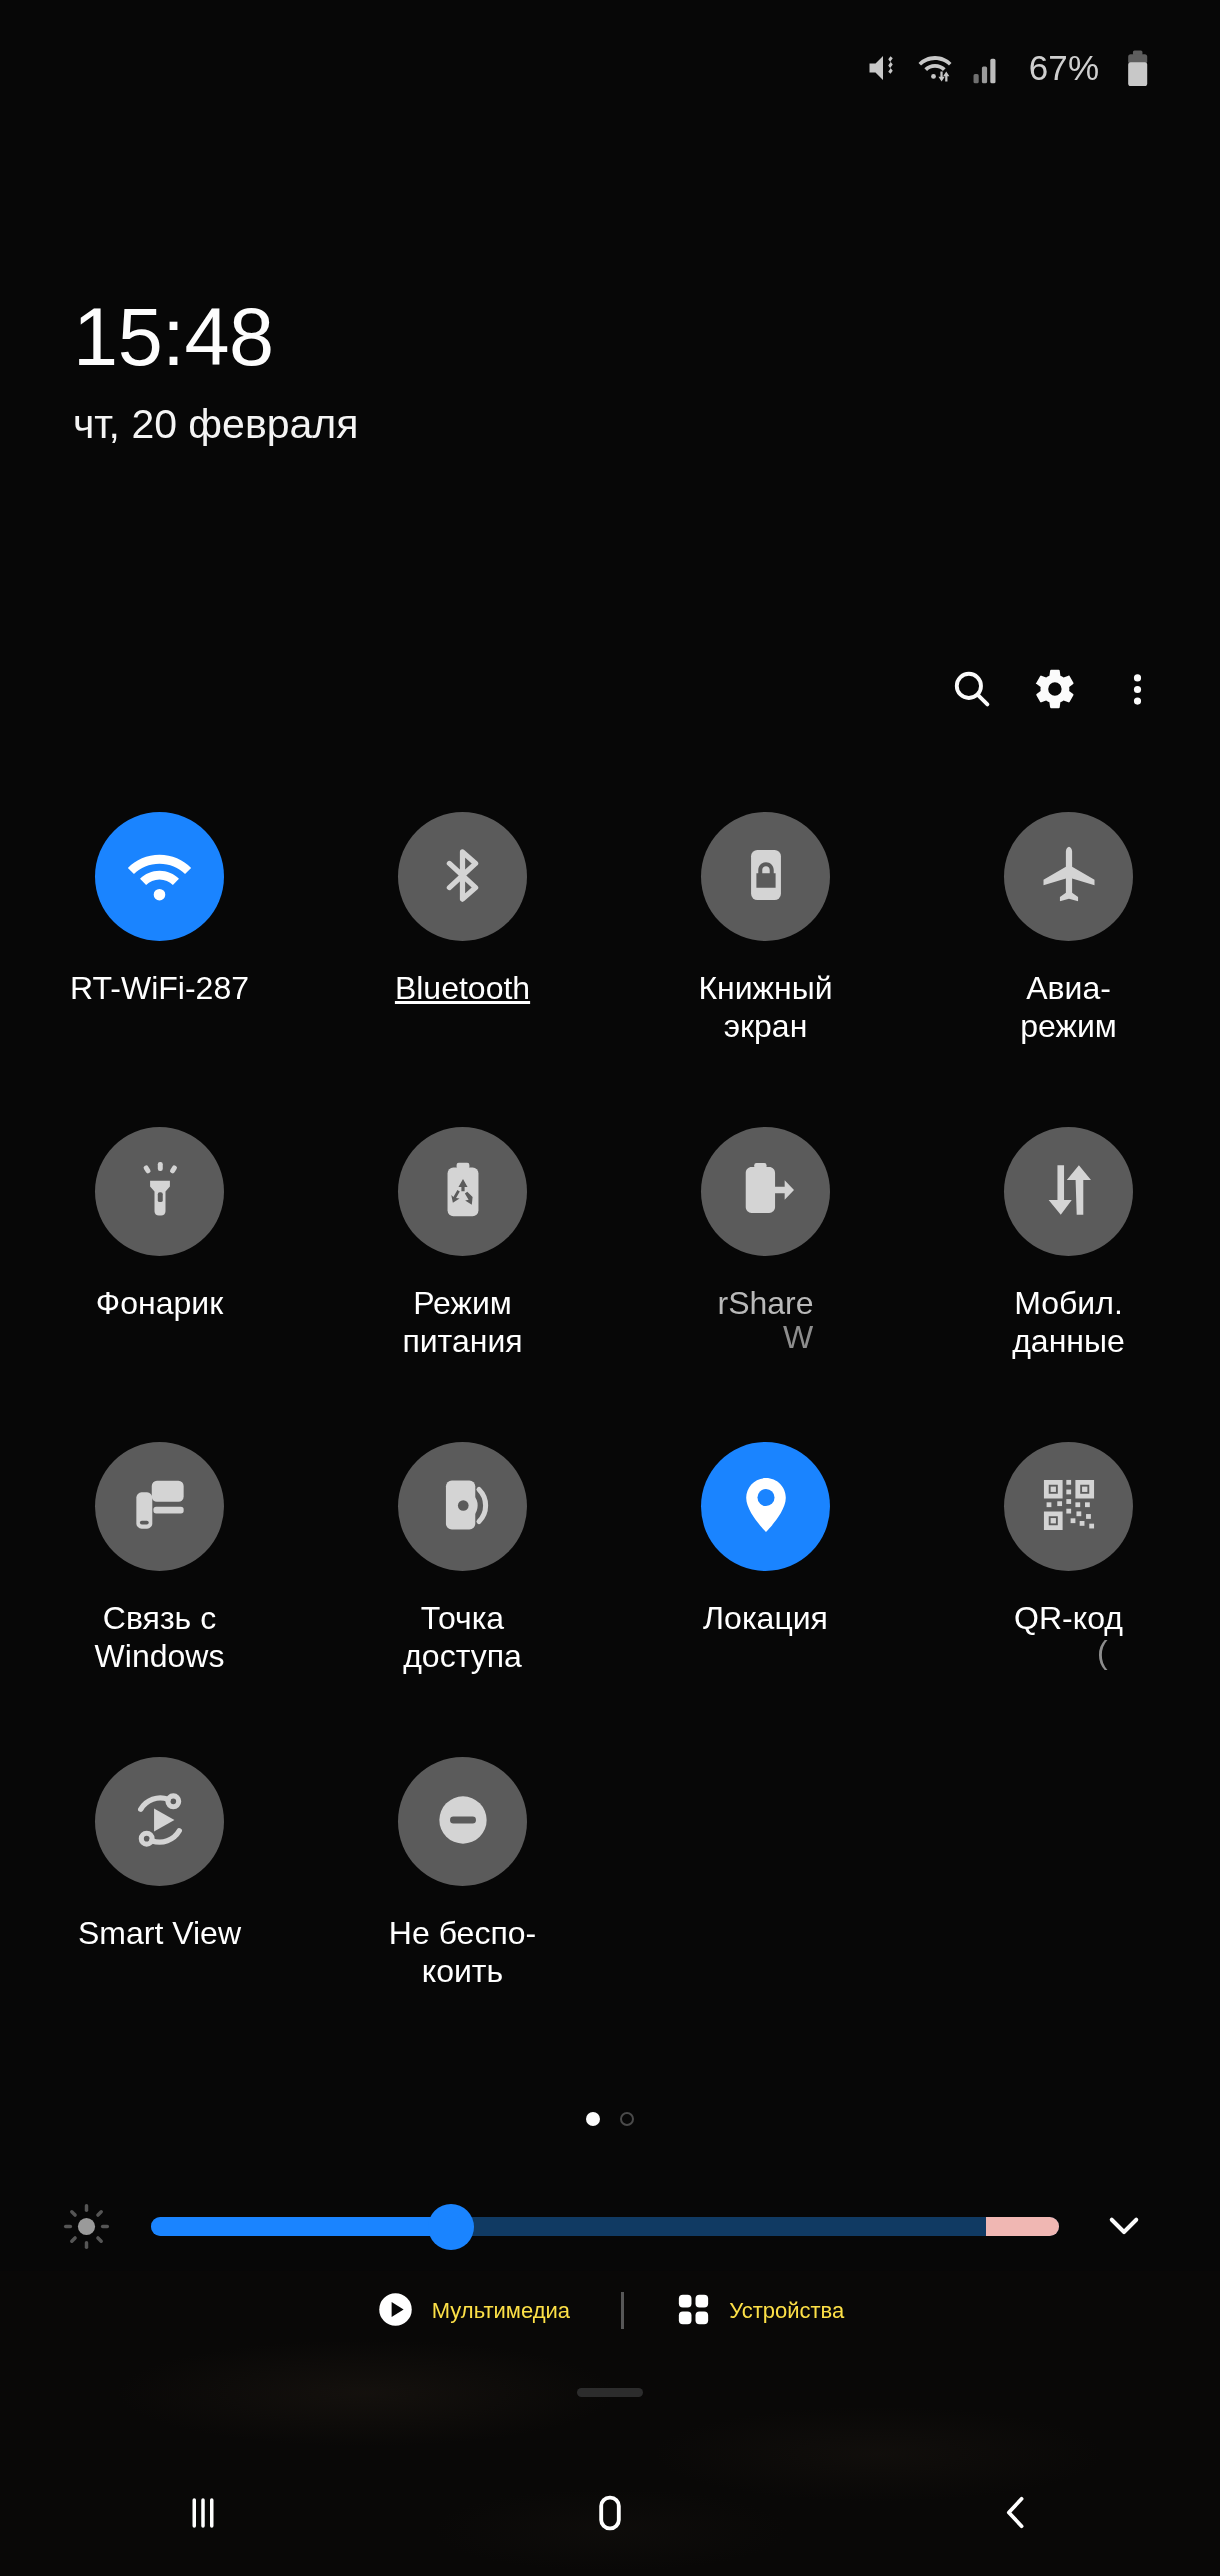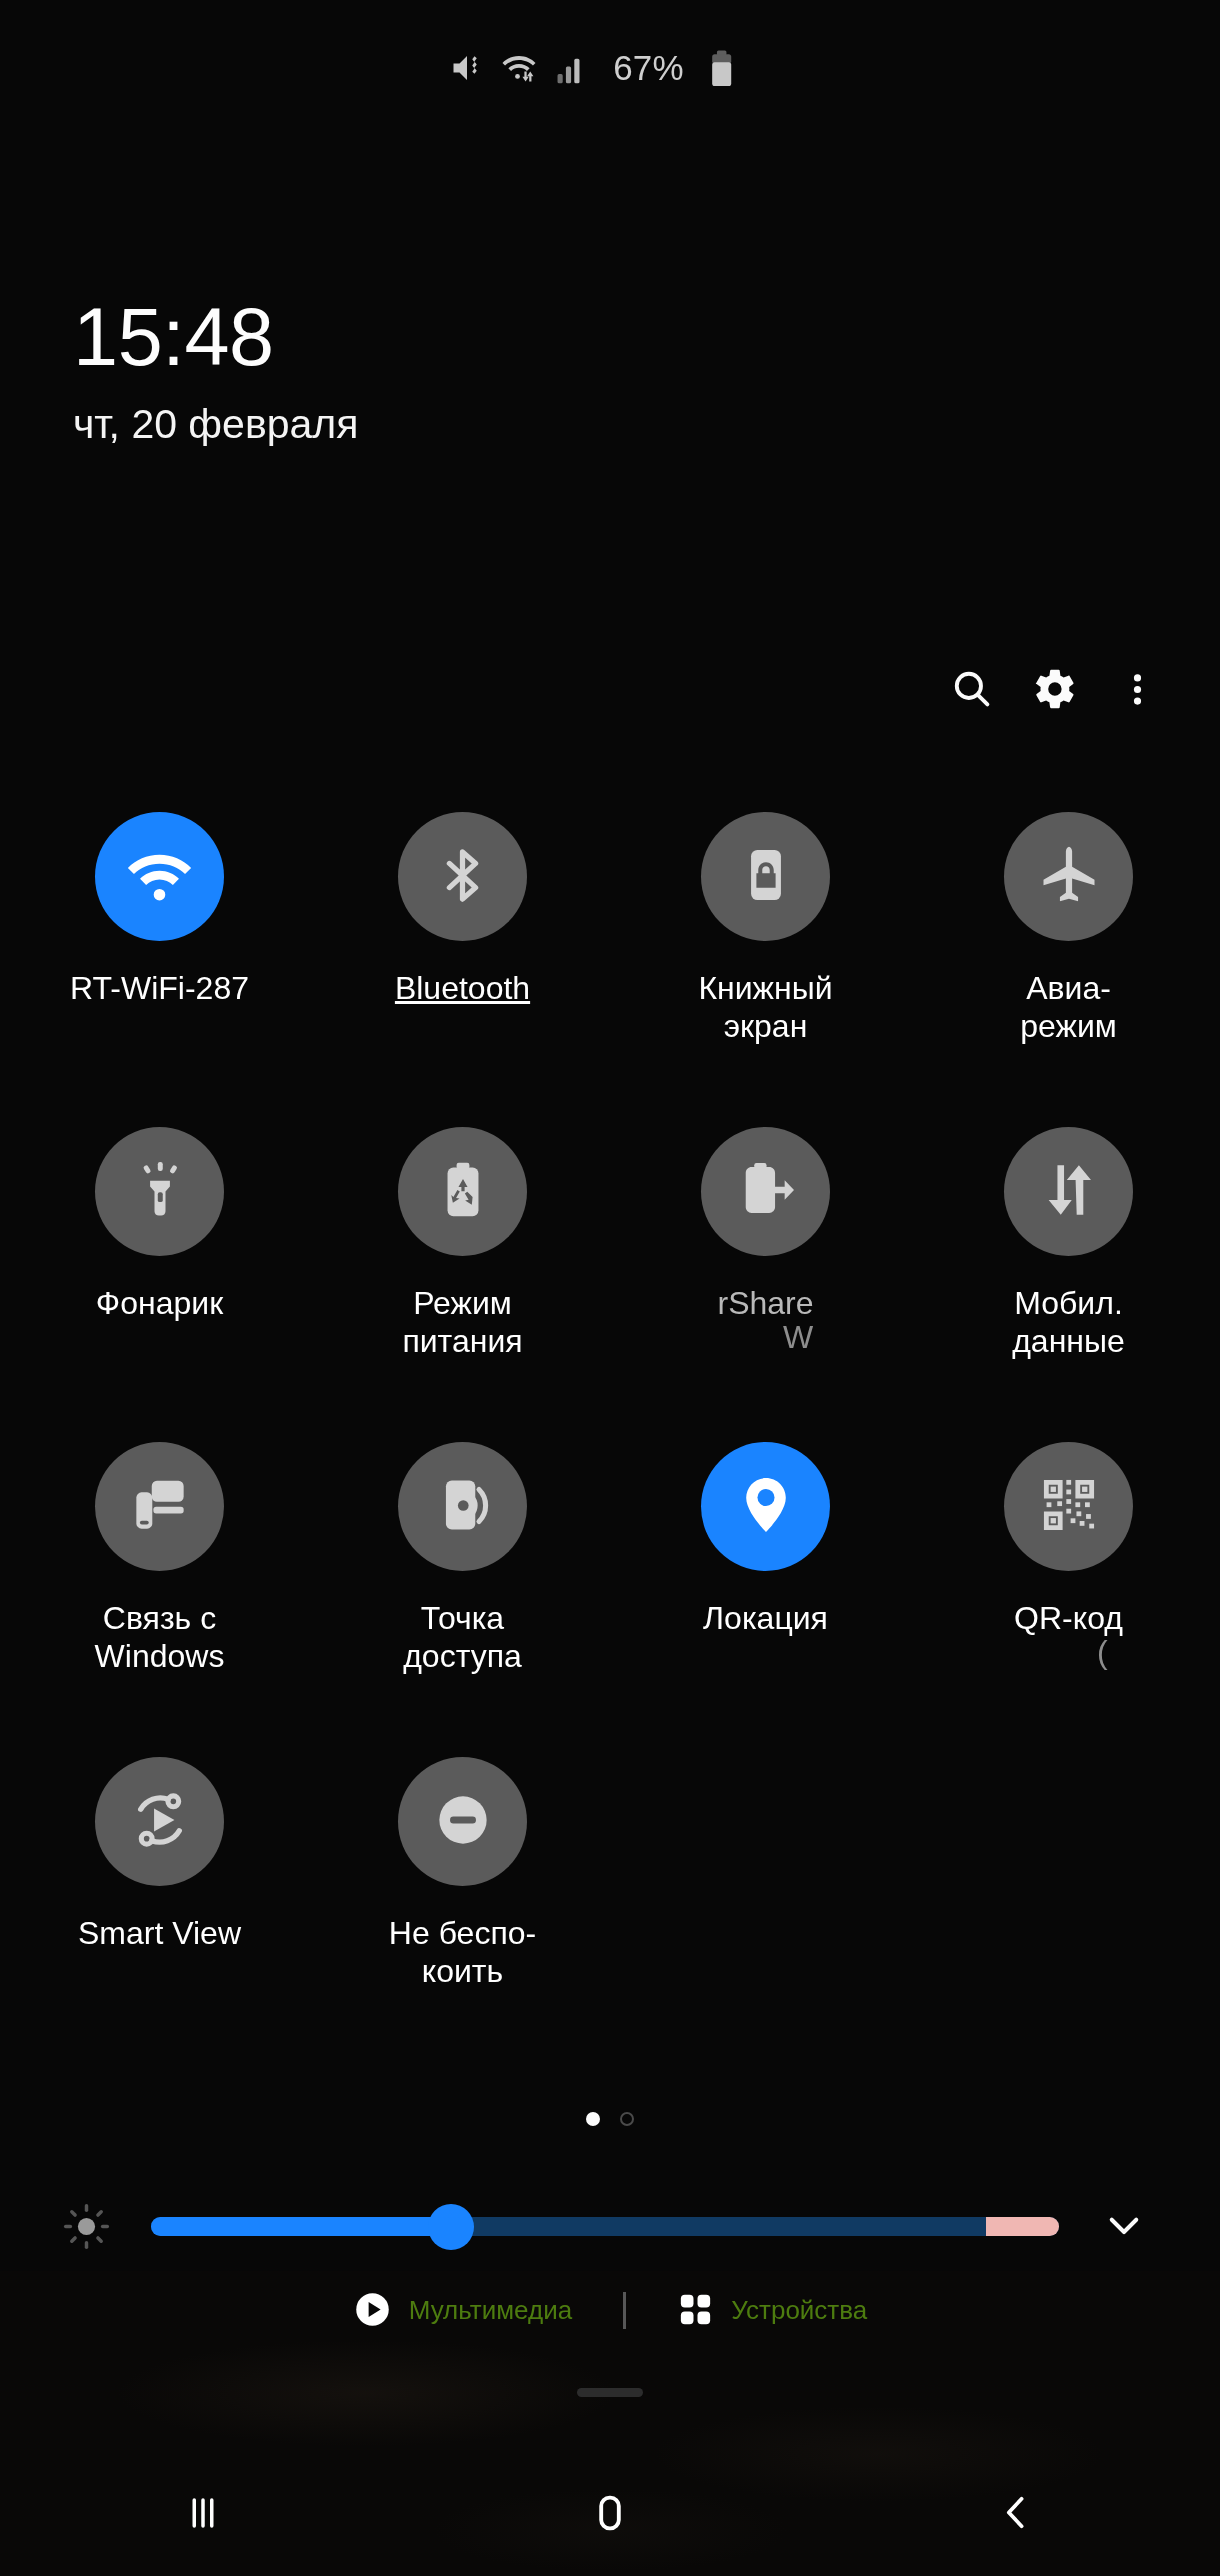--- a/index.html
+++ b/index.html
@@ -24,22 +24,22 @@
     background:
       radial-gradient(ellipse 356px 76px at 30% 40%, rgba(60,48,36,0.22), transparent 70%),
       radial-gradient(ellipse 322px 68px at 72% 60%, rgba(52,42,32,0.18), transparent 70%),
       radial-gradient(ellipse 254px 59px at 50% 85%, rgba(40,34,28,0.16), transparent 70%),
       #090807;
   }
 
   
   .statusbar {
     position:absolute; top:0; left:0; right:0; height:136px;
-    display:flex; align-items:center; justify-content:center;
-    padding-right:36px; gap:0;
+    display:flex; align-items:center; justify-content:flex-end;
+    padding-right:70px; gap:0;
   }
   .sb-group { display:flex; align-items:center; gap:16px; }
   .sb-icon { display:flex; align-items:center; }
   .sb-pct {
     color:#cfcfcf; font-size:35px; letter-spacing:0.2px;
     margin-left:10.2px; margin-right:9.3px; font-weight:400;
   }
 
   
   .clockblock { position:absolute; left:73px; top:298px; }
@@ -139,21 +139,21 @@
 
   
   .bottombar {
     position:absolute; left:0; right:0; top:2281px;
     display:flex; align-items:center; justify-content:center;
   }
   .bb-item {
     display:flex; align-items:center; gap:17px;
     cursor:pointer; padding:8.5px 15.3px;
   }
-  .bb-label { color:#4d7c0f; font-size:26px; font-weight:400; }
+  .bb-label { color:#fde047; font-size:22px; font-weight:400; }
   .bb-divider {
     width:2.5px; height:37px; background:#575757;
     margin:0 36px;
   }
 
   
   .handle {
     position:absolute; left:50%; transform:translateX(-50%);
     top:2388px; width:66px; height:9.3px;
     border-radius:5.1px; background:#2c2c2c; cursor:pointer;

